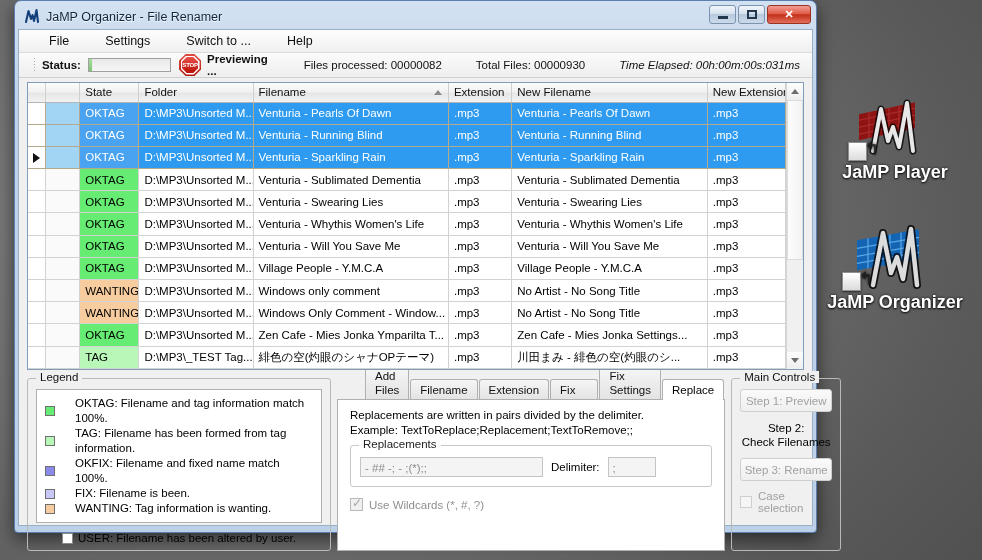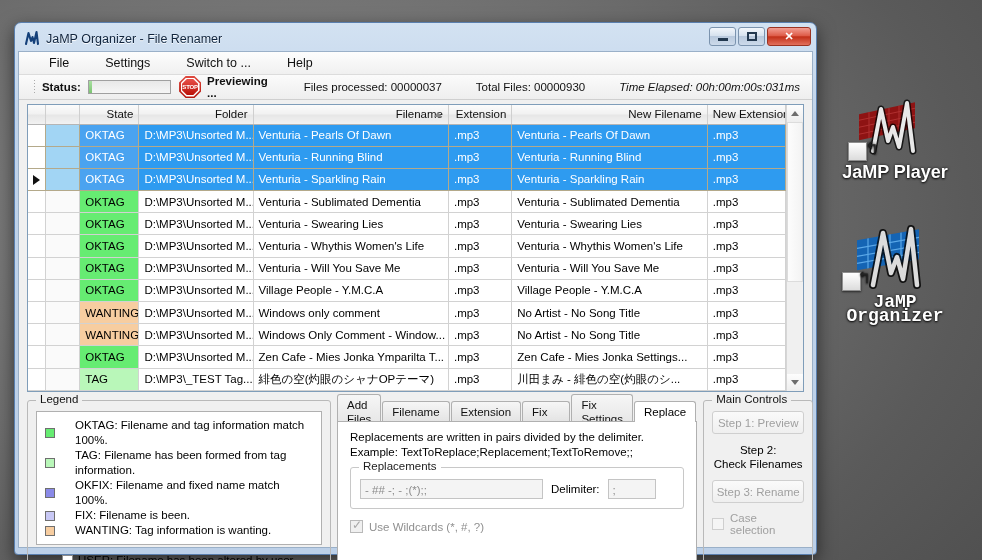--- a/index.html
+++ b/index.html
@@ -36,21 +36,21 @@
   .shortcut-badge:after {
     content: "↱";
     position: absolute; left: 2px; top: -4px;
     font-size: 17px; color: #222; line-height: 19px;
     transform: scaleX(-1) translateX(-14px);
   }
 
   
   #app-window {
     position: absolute;
-    left: 14px; top: 22px;
+    left: 14px; top: 0;
     width: 803px; height: 533px;
     background: linear-gradient(180deg,#d3e2f2 0%, #c0d3ea 18%, #bcd0e8 100%);
     border: 1px solid #5a7fae;
     border-radius: 7px 7px 4px 4px;
     box-shadow: 0 6px 18px rgba(0,0,0,0.55);
     padding: 3px;
   }
   #title-bar {
     height: 25px;
     display: flex; align-items: center;
@@ -166,21 +166,21 @@
     overflow: hidden;
   }
   #grid-scroll { flex: 1 1 auto; overflow: hidden; }
   table.grid { border-collapse: collapse; width: 100%; table-layout: fixed; font-size: 11.5px; }
   table.grid th {
     height: 19px;
     background: linear-gradient(180deg,#fbfbfb 0%,#f1f1f1 48%,#e6e6e6 52%,#f2f2f2 100%);
     border-right: 1px solid #cfcfcf;
     border-bottom: 1px solid #b5b5b5;
     font-weight: normal; color: #111;
-    text-align: right; padding: 0 5px;
+    text-align: left; padding: 0 5px;
     position: relative;
     white-space: nowrap; overflow: hidden;
   }
   table.grid th .sort-arrow {
     position: absolute; right: 6px; top: 7px;
     width: 0; height: 0;
     border-left: 4px solid transparent;
     border-right: 4px solid transparent;
     border-bottom: 5px solid #8a8a8a;
   }
@@ -290,21 +290,21 @@
     display: flex; align-items: center; justify-content: center;
     font-size: 11.5px; margin-top: 9px; color: #000;
   }
   .legend-user-row .cb {
     width: 11px; height: 11px; border: 1px solid #8a8a8a; background: #fff;
     margin-right: 5px;
   }
 
   
   #tabs-box { flex: 1 1 auto; display: flex; flex-direction: column; }
-  #tabs-strip { display: flex; align-items: center; height: 22px; }
+  #tabs-strip { display: flex; align-items: flex-end; height: 22px; margin-left: 28px; }
   #tabs-strip .tab { font-size: 11.5px; padding: 3px 9px; }
   #tabs-strip .tab.active { background: #fff; }
   #tab-content {
     border: 1px solid #b0b0b0;
     background: #fff;
     flex: 1 1 auto;
     padding: 8px 12px;
     font-size: 11.5px;
     margin-top: -1px;
   }
@@ -370,21 +370,21 @@
         </g>
         <path d="M18 50 L26 8 L33 40 L38 26 L44 46 L52 2 L58 50" fill="none" stroke="#000" stroke-width="7" stroke-linejoin="round" stroke-linecap="round" opacity="0.75"></path>
         <path d="M18 50 L26 8 L33 40 L38 26 L44 46 L52 2 L58 50" fill="none" stroke="#e8e8e8" stroke-width="4" stroke-linejoin="round" stroke-linecap="round"></path>
       </g>
     </svg>
     <div class="shortcut-badge"></div>
   </div>
   <div class="label">JaMP Player</div>
 </div>
 
-<div class="desktop-icon" style="left:820px; top:225px;font-family:Liberation Mono, monospace;">
+<div class="desktop-icon" style="left:820px; top:225px;">
   <div class="glyph">
     <svg width="100" height="72" viewBox="0 0 100 72" style="position:absolute;left:25px;top:-4px;">
       <g transform="translate(8,8)">
         <rect x="4" y="12" width="62" height="30" fill="#1464b4" transform="skewY(-10)"></rect>
         <g stroke="#5ba8e8" stroke-width="1.2" transform="skewY(-10)">
           <line x1="4" y1="20" x2="66" y2="20"></line>
             <line x1="4" y1="28" x2="66" y2="28"></line>
           <line x1="4" y1="35" x2="66" y2="35"></line>
           <line x1="15" y1="12" x2="15" y2="42"></line>
             <line x1="26" y1="12" x2="26" y2="42"></line>
@@ -435,21 +435,21 @@
       <div class="status-label">Status:</div>
       <div class="progress-track">
           <div class="fill"></div>
         </div>
       <div class="stop-icon">
         <div class="oct"></div>
           <div class="ring"></div>
         <div class="inner">STOP</div>
       </div>
       <div class="status-previewing">Previewing ...</div>
-      <div class="status-stat">Files processed: 00000037</div>
+      <div class="status-stat">Files processed: 00000082</div>
       <div class="status-stat">Total Files: 00000930</div>
       <div class="status-stat last">Time Elapsed: 00h:00m:00s:031ms</div>
     </div>
 
     <div id="grid-wrap">
       <div id="grid-scroll">
         <table class="grid">
           <thead>
             <tr>
               <th class="th-marker"></th>

